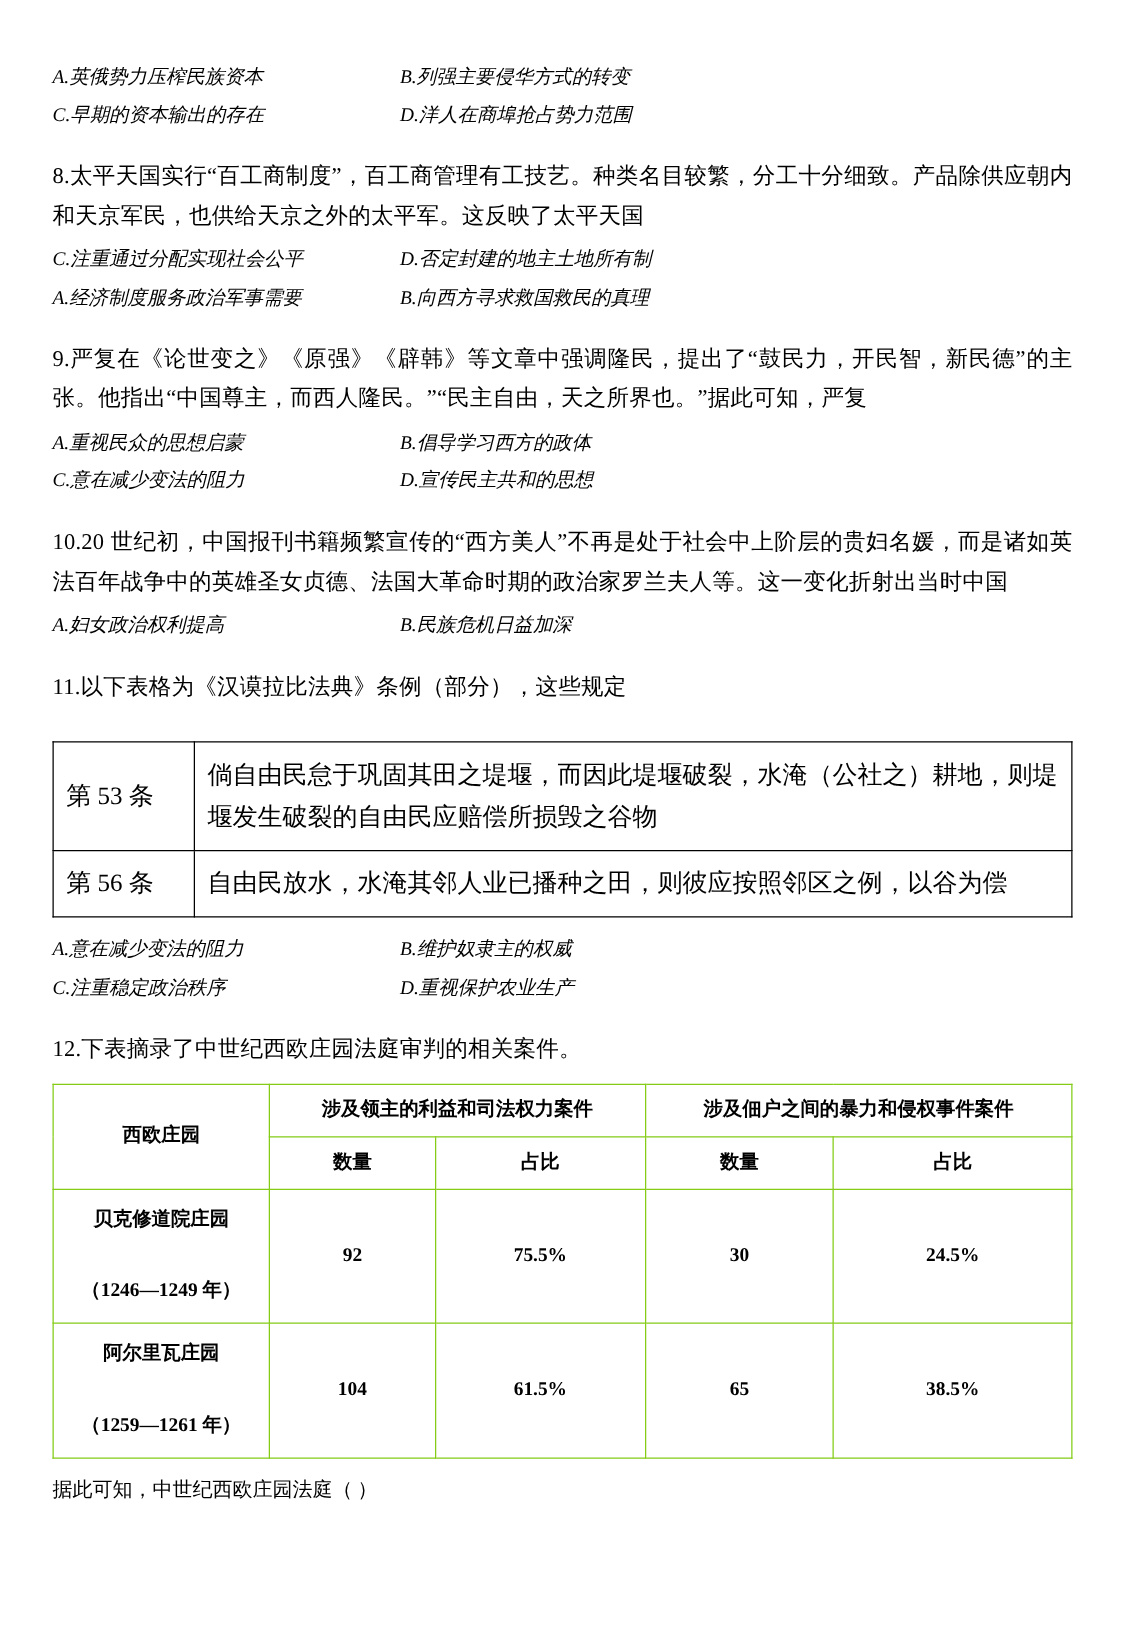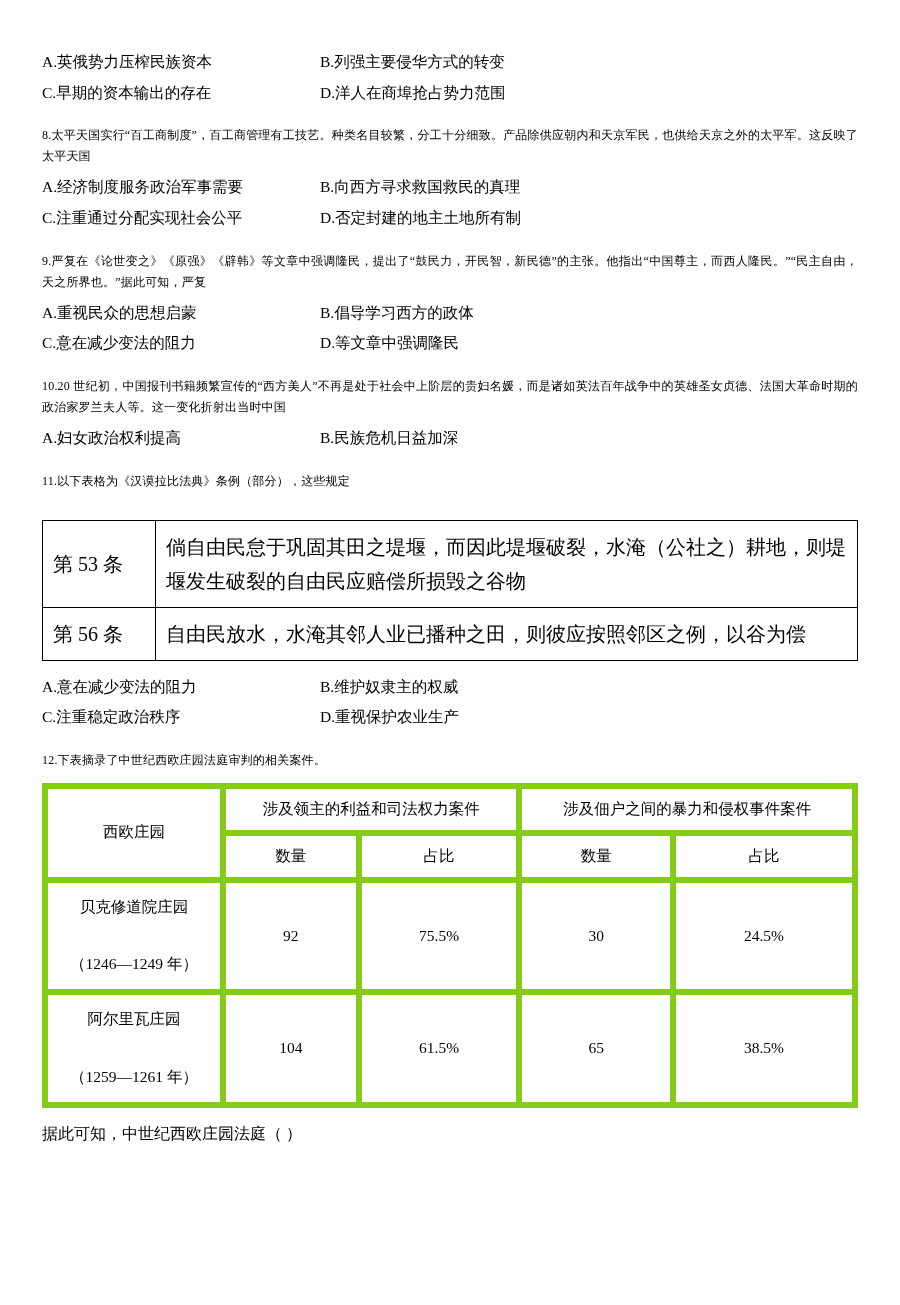--- a/index.html
+++ b/index.html
@@ -17,34 +17,35 @@
     position: relative;
     width: 900px;
     min-height: 1305px;
     padding: 48px 42px 20px 42px;
     box-sizing: border-box;
   }
   .q-block {
     margin-bottom: 4px;
   }
   .q-stem {
-    font-size: 12px;
+    font-size: 18px;
     line-height: 1.75;
     letter-spacing: 0.2px;
     text-align: justify;
     margin: 0 0 6px 0;
   }
   .opt-row {
     display: flex;
     font-size: 15.5px;
     line-height: 1.85;
     margin: 0 0 2px 0;
   }
   .opt-row .opt {
     white-space: nowrap;
+    font-style: italic;
   }
   .opt-a { width: 278px; }
   .opt-c { width: 278px; }
   .spacer-14 { height: 14px; }
 
   
   table.doc-table {
     border-collapse: collapse;
     width: 100%;
     margin: 28px 0 12px 0;
@@ -66,23 +67,23 @@
 
   
   table.manor {
     border-collapse: collapse;
     width: 100%;
     margin: 12px 0 12px 0;
     font-size: 15.5px;
     text-align: center;
   }
   table.manor td, table.manor th {
-    border: 6px solid #84cc16;
+    border: 1px solid #84cc16;
     padding: 8px 6px;
-    font-weight: normal;
+    font-weight: bold;
     text-align: center;
     vertical-align: middle;
     line-height: 1.6;
   }
   table.manor .rowname {
     width: 156px;
     padding: 12px 8px;
   }
   table.manor .tall {
     height: 62px;
@@ -108,40 +109,40 @@
       <span class="opt opt-c">C.早期的资本输出的存在</span>
       <span class="opt">D.洋人在商埠抢占势力范围</span>
     </div>
   </div>
 
   <div class="spacer-14"></div>
 
   <div class="q-block">
     <p class="q-stem">8.太平天国实行“百工商制度”，百工商管理有工技艺。种类名目较繁，分工十分细致。产品除供应朝内和天京军民，也供给天京之外的太平军。这反映了太平天国</p>
     <div class="opt-row">
+      <span class="opt opt-c">C.注重通过分配实现社会公平</span>
+      <span class="opt">D.否定封建的地主土地所有制</span>
+    </div>
+    <div class="opt-row">
       <span class="opt opt-a">A.经济制度服务政治军事需要</span>
       <span class="opt">B.向西方寻求救国救民的真理</span>
     </div>
-    <div class="opt-row">
-      <span class="opt opt-c">C.注重通过分配实现社会公平</span>
-      <span class="opt">D.否定封建的地主土地所有制</span>
-    </div>
   </div>
 
   <div class="spacer-14"></div>
 
   <div class="q-block">
     <p class="q-stem">9.严复在《论世变之》《原强》《辟韩》等文章中强调隆民，提出了“鼓民力，开民智，新民德”的主张。他指出“中国尊主，而西人隆民。”“民主自由，天之所界也。”据此可知，严复</p>
     <div class="opt-row">
       <span class="opt opt-a">A.重视民众的思想启蒙</span>
       <span class="opt">B.倡导学习西方的政体</span>
     </div>
     <div class="opt-row">
       <span class="opt opt-c">C.意在减少变法的阻力</span>
-      <span class="opt">D.等文章中强调隆民</span>
+      <span class="opt">D.宣传民主共和的思想</span>
     </div>
   </div>
 
   <div class="spacer-14"></div>
 
   <div class="q-block">
     <p class="q-stem">10.20 世纪初，中国报刊书籍频繁宣传的“西方美人”不再是处于社会中上阶层的贵妇名媛，而是诸如英法百年战争中的英雄圣女贞德、法国大革命时期的政治家罗兰夫人等。这一变化折射出当时中国</p>
     <div class="opt-row">
       <span class="opt opt-a">A.妇女政治权利提高</span>
       <span class="opt">B.民族危机日益加深</span>

